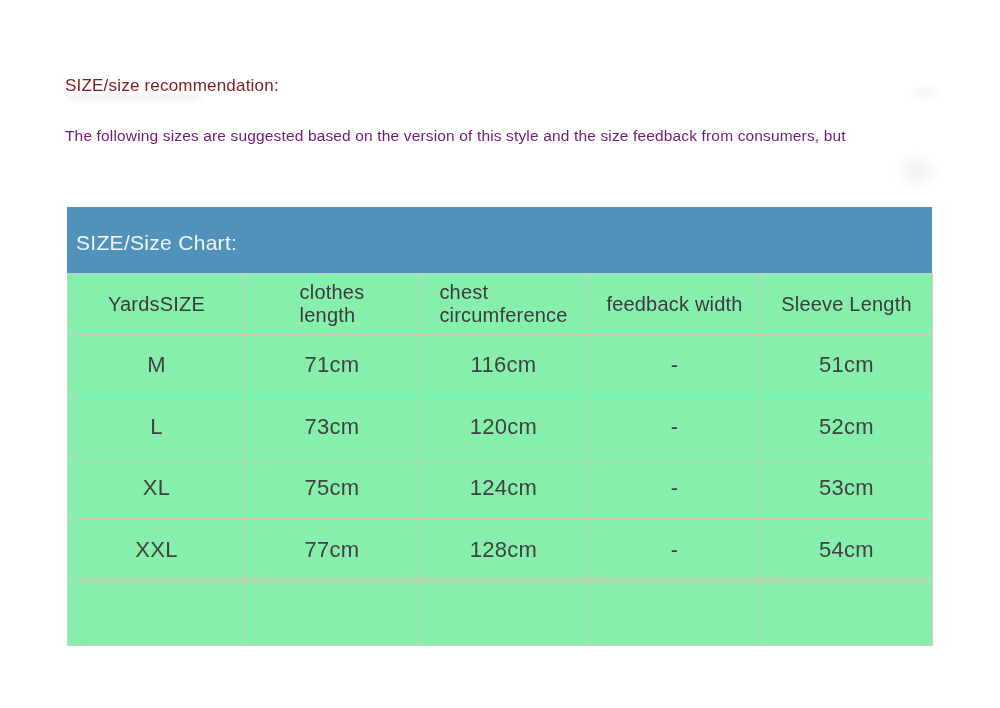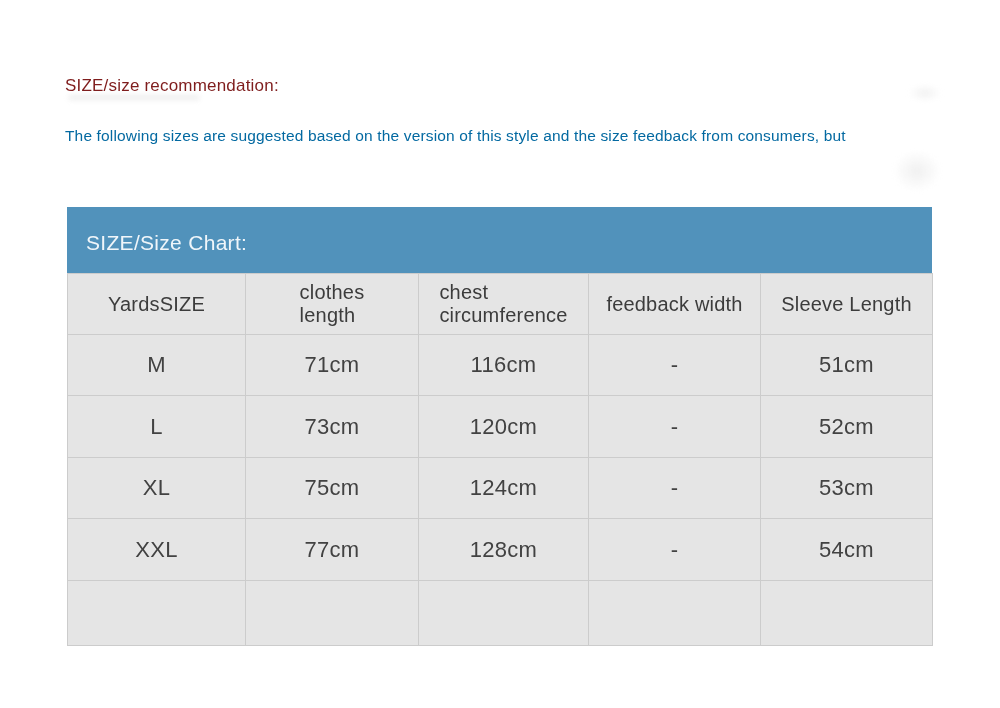--- a/index.html
+++ b/index.html
@@ -30,21 +30,21 @@
     line-height: 20px;
     color: #7f1d1d;
     letter-spacing: 0.2px;
     white-space: nowrap;
   }
   .rec-para {
     position: absolute;
     left: 65px;
     top: 128px;
     font-size: 15.5px;
-    color: #0369a1;
+    color: #701a75;
     letter-spacing: 0.15px;
   }
   .rec-para .para-line {
     line-height: 16.5px;
     white-space: nowrap;
   }
 
   
   .smudge {
     position: absolute;
@@ -69,34 +69,34 @@
     position: absolute;
     left: 67px;
     top: 207px;
     width: 865px;
   }
   .chart-banner {
     height: 66px;
     background: #5192bb;
     display: flex;
     align-items: center;
-    padding-left: 19px;
+    padding-left: 9px;
     box-sizing: border-box;
   }
   .chart-banner .banner-label {
     color: #f0f6fa;
     font-size: 21px;
     letter-spacing: 0.3px;
     padding-top: 5px;
   }
   table.size-table {
     width: 865px;
     border-collapse: collapse;
     table-layout: fixed;
-    background: #e5e5e5;
+    background: #86efac;
   }
   table.size-table col.c0 { width: 178px; }
   table.size-table col.c1 { width: 173px; }
   table.size-table col.c2 { width: 170px; }
   table.size-table col.c3 { width: 172px; }
   table.size-table col.c4 { width: 172px; }
 
   table.size-table th,
   table.size-table td {
     border: 1px solid #cccccc;

